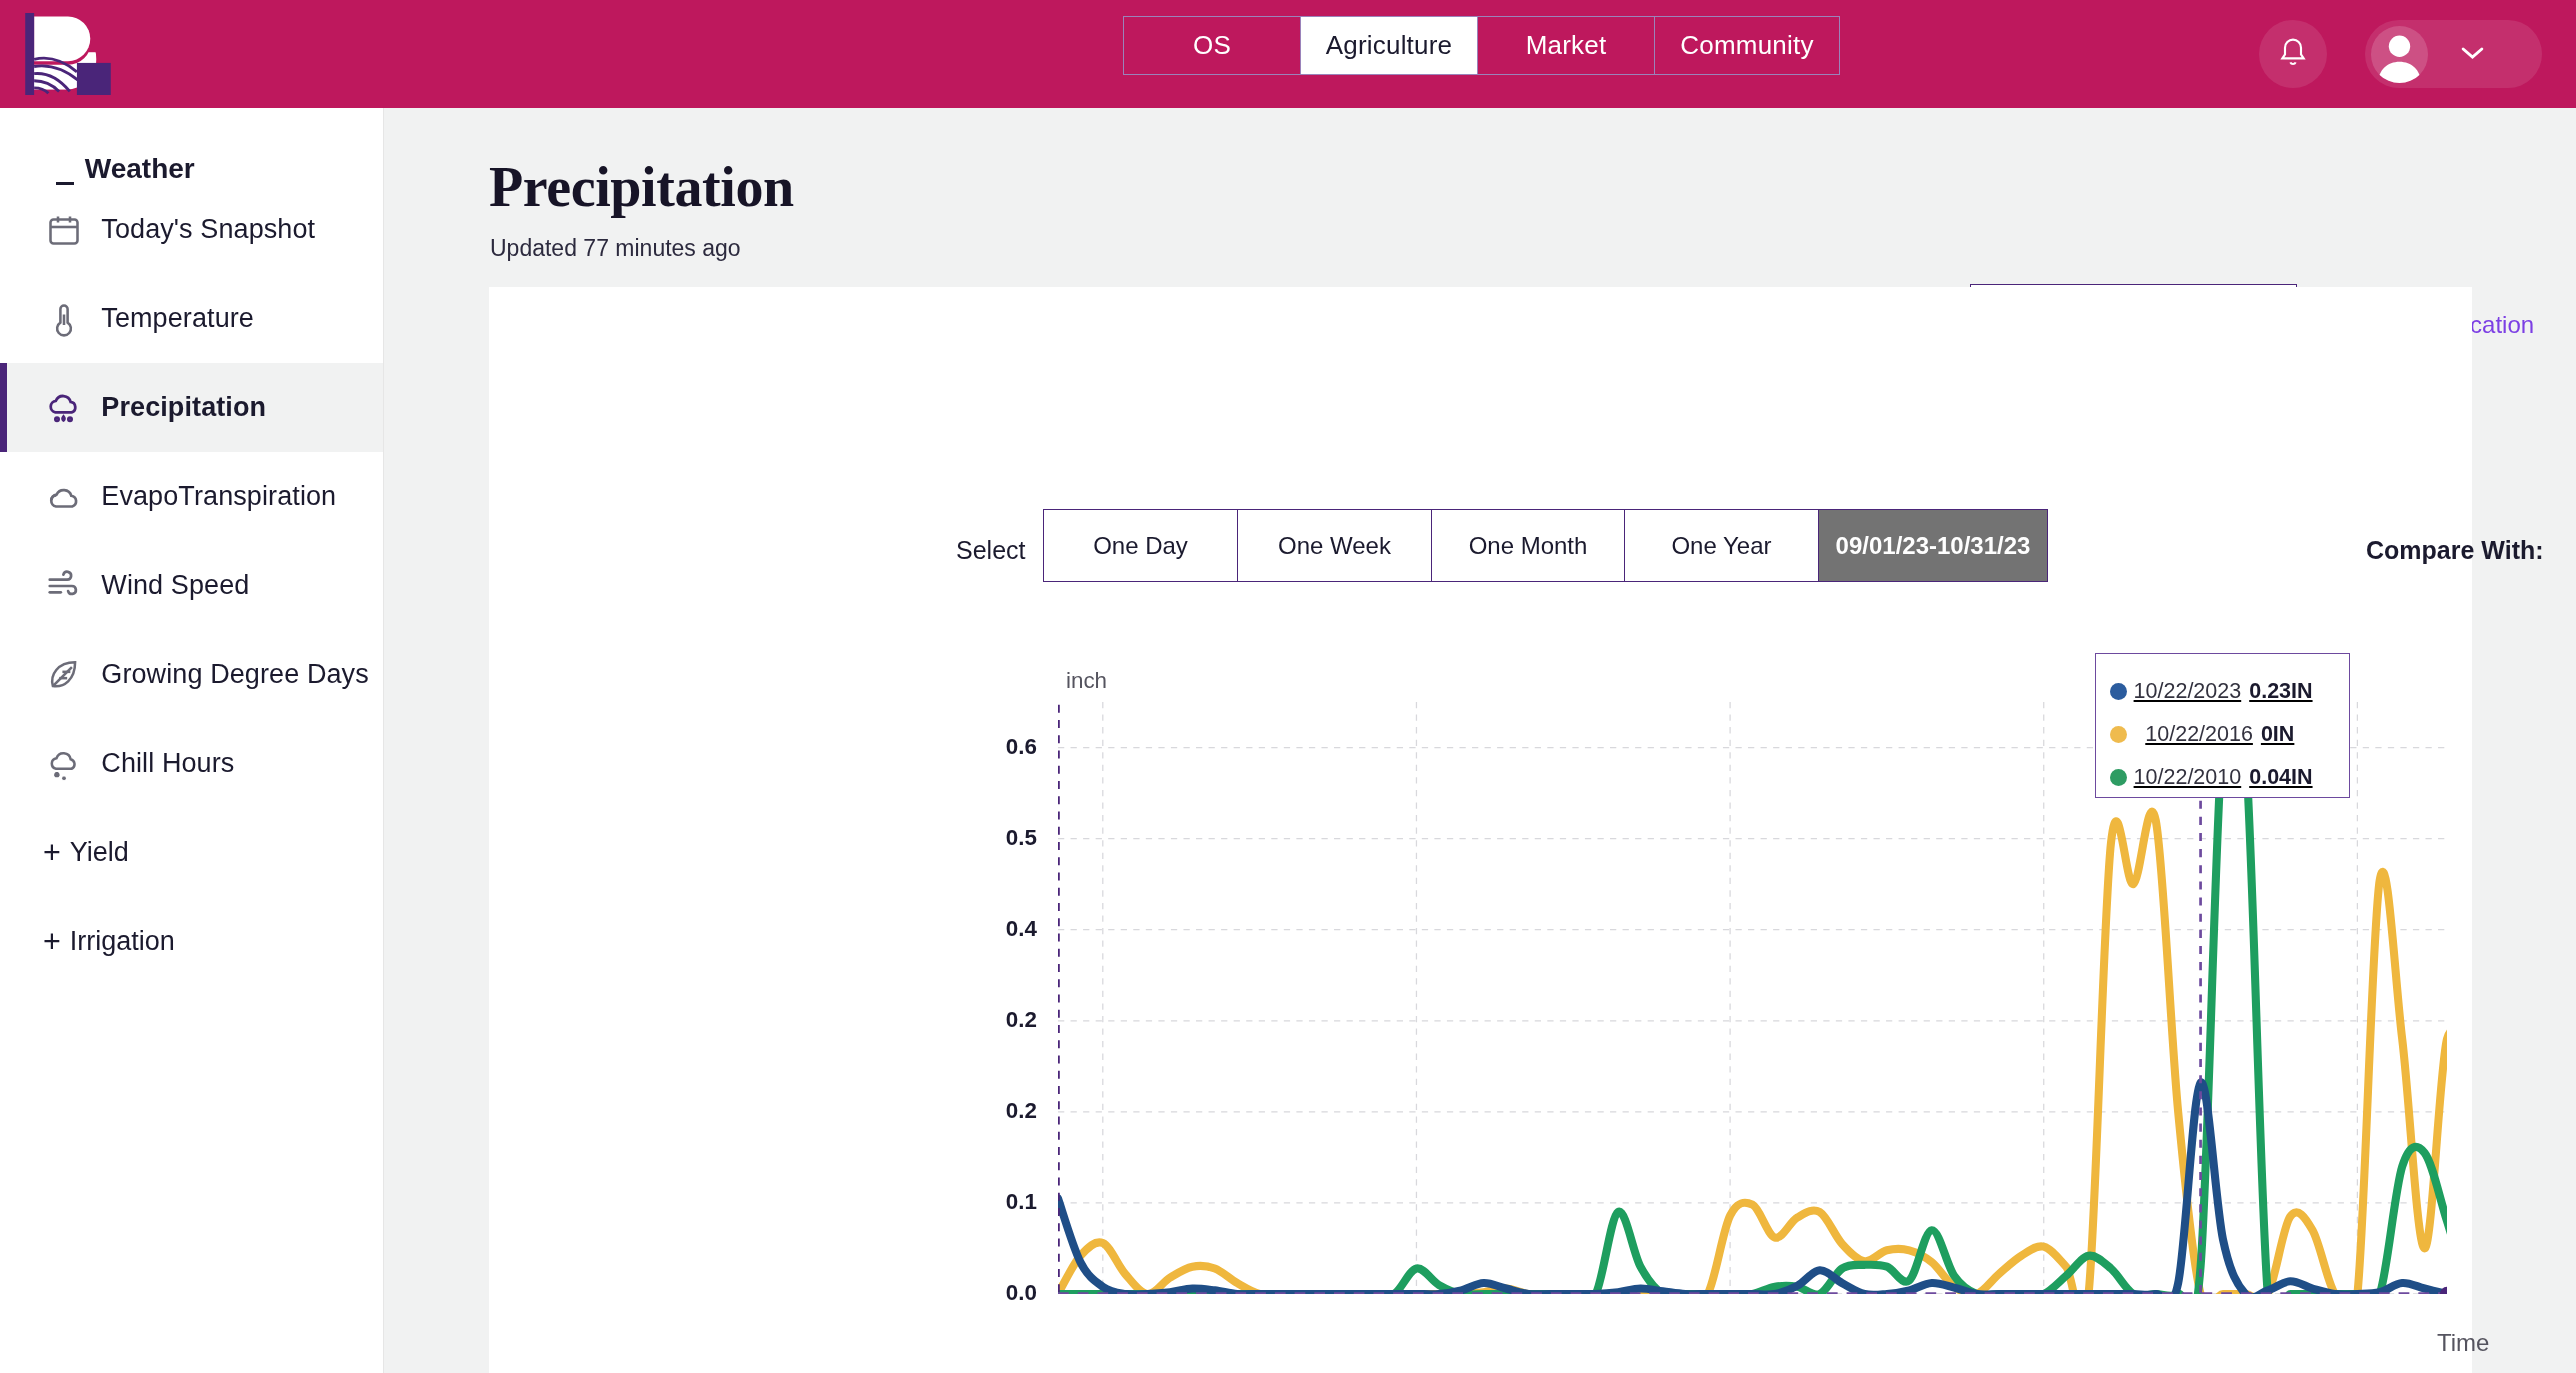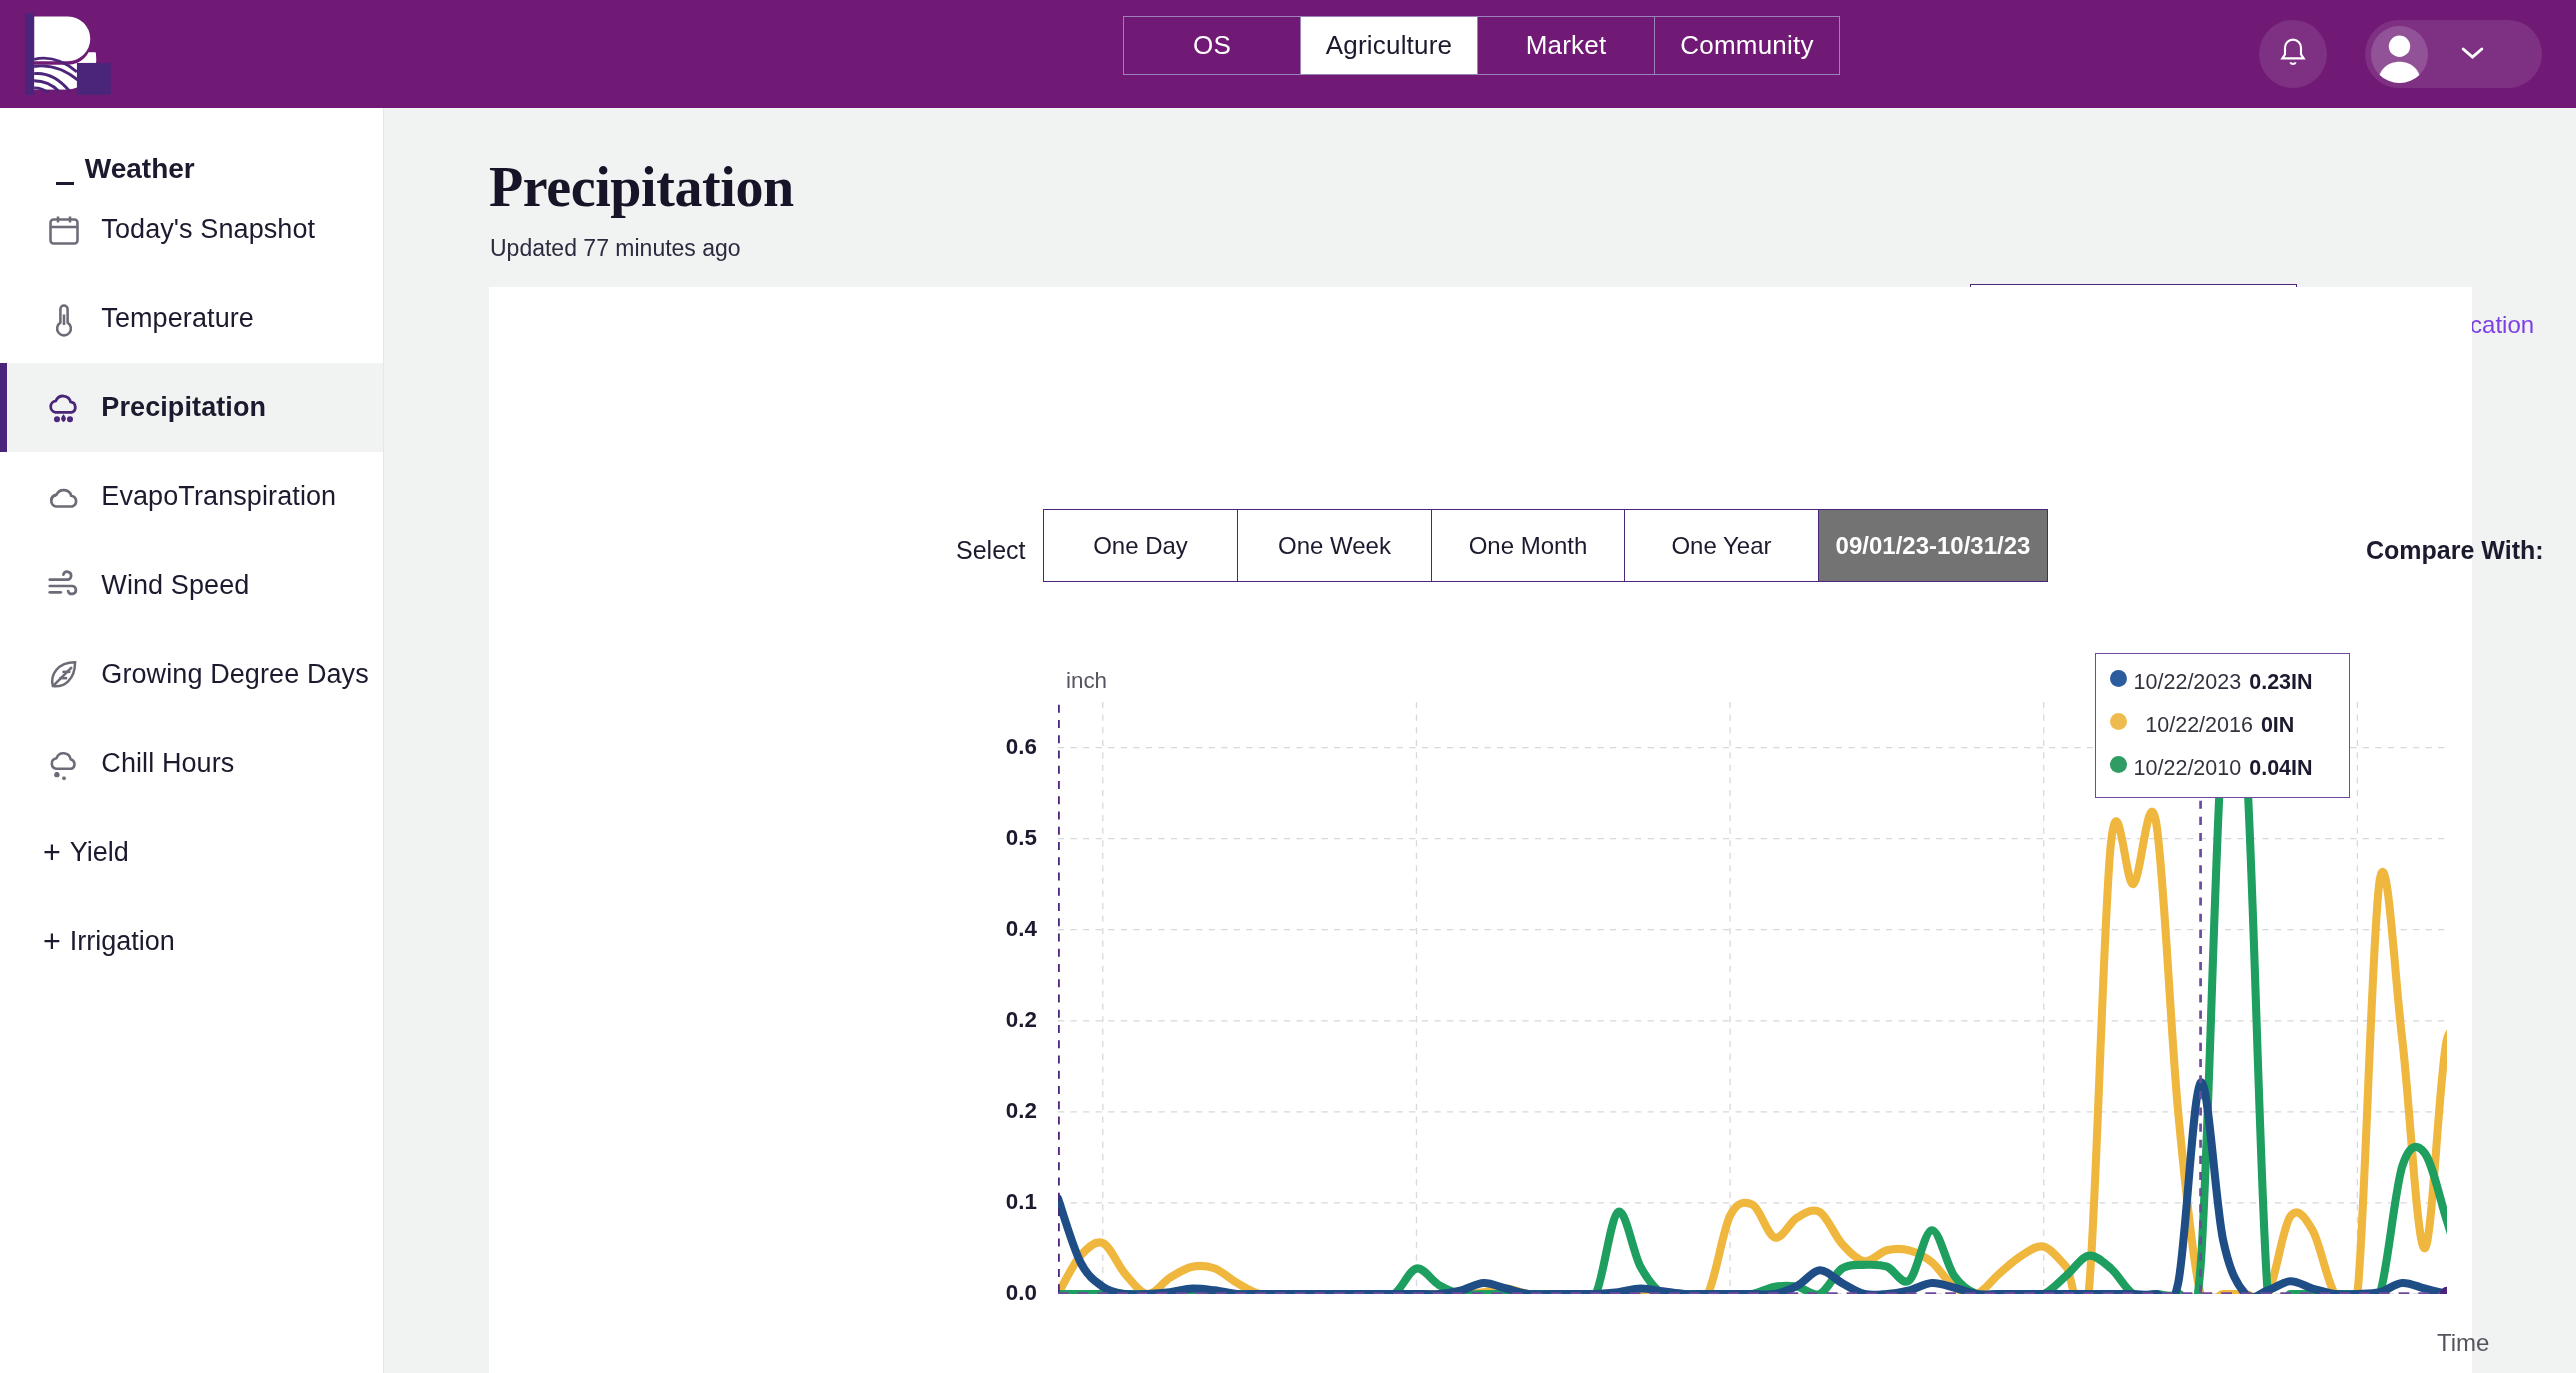--- a/index.html
+++ b/index.html
@@ -7,21 +7,21 @@
     width: 2576px; height: 1373px;
     font-family: "Liberation Sans", sans-serif;
     background: #F1F2F2;
     overflow: hidden;
   }
 
   
   .topbar {
     position: absolute; top: 0; left: 0;
     width: 2576px; height: 108px;
-    background: #701a75;
+    background: #be185d;
     display: flex; align-items: center;
   }
   .logo-wrap {
     position: absolute; left: 25px; top: 12.5px;
     width: 86px; height: 82px;
   }
   .nav-tabs {
     position: absolute; left: 1123px; top: 16px;
     display: flex;
     border: 0.9px solid #9A83BA;
@@ -212,23 +212,24 @@
   }
   .tooltip {
     position: absolute; left: 1137px; top: 7.2px;
     width: 255px; height: 145px;
     background: #ffffff;
     border: 1.8px solid #6D4A9E;
     z-index: 20;
     padding: 16px 0 0 0;
   }
   .tip-row {
-    display: flex; align-items: flex-start;
+    display: flex; align-items: center;
     height: 43px; padding-left: 14.3px;
     white-space: nowrap;
+    text-decoration: underline;
   }
   .tip-dot {
     width: 17px; height: 17px; border-radius: 50%;
     flex: none; margin-right: 6.3px;
   }
   .tip-date { font-size: 21.5px; color: #33323F; }
   .tip-val { font-size: 21.5px; color: #1B1A2E; font-weight: bold; margin-left: 8px; }
   .tip-row.pad .tip-date { margin-left: 11.7px; }
 </style>
 </head>

